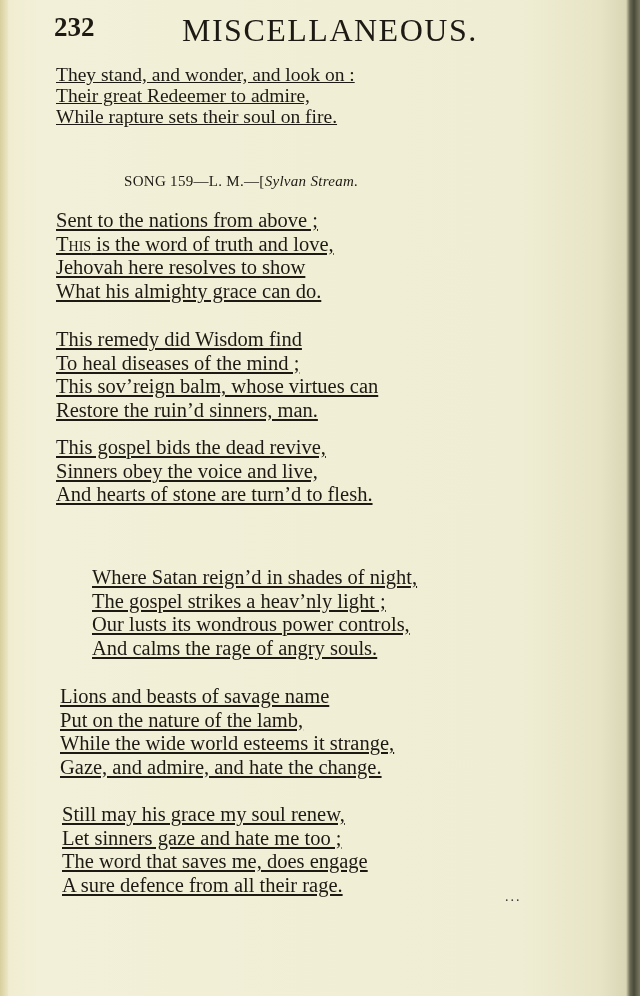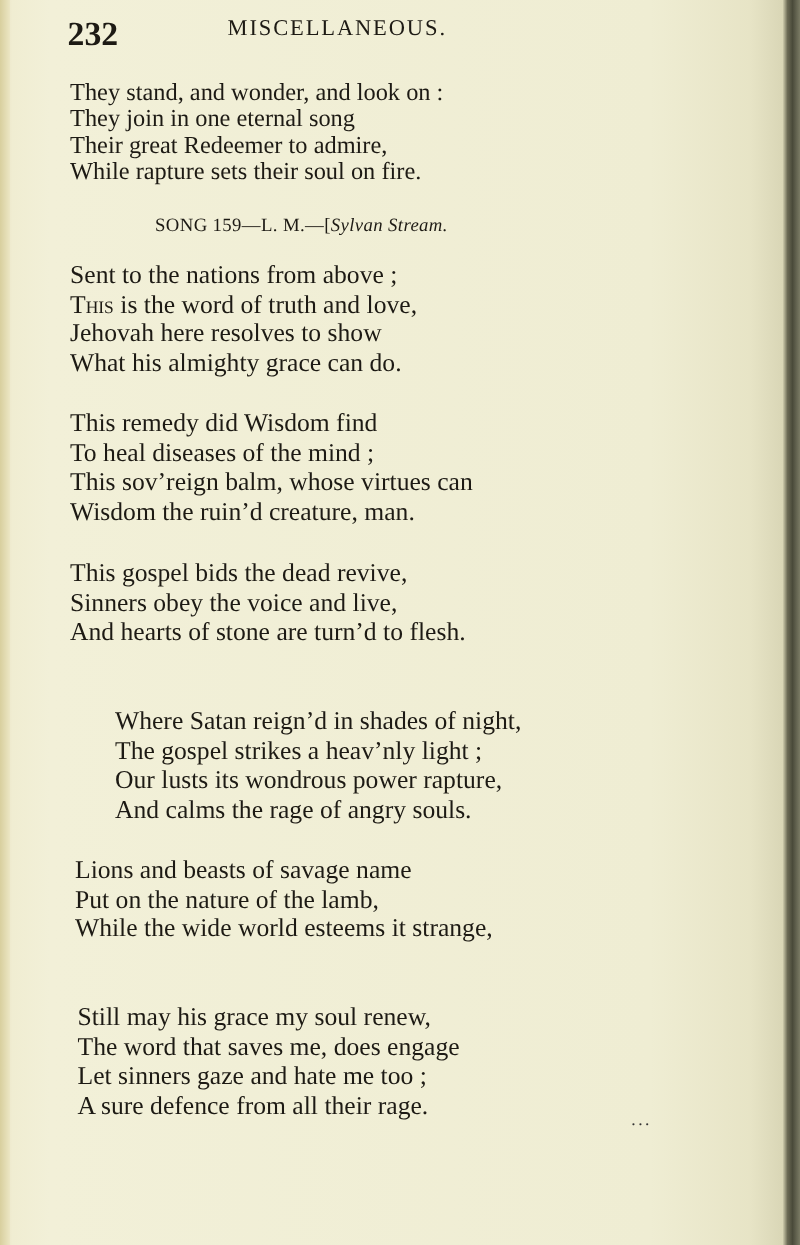--- a/index.html
+++ b/index.html
@@ -7,85 +7,85 @@
     width:640px; height:996px; overflow:hidden; position:relative;
     background: linear-gradient(90deg, #e6dfbf 0px, #f0edd2 10px, #f2f0d8 40px, #efedd3 520px, #e7e4c6 600px, #d9d6b6 626px, #6b6a55 630px, #4a4a3a 634px, #7a7a64 640px);
     font-family: "Liberation Serif", serif;
     color:#1d1a14;
   }
   .left-edge { position:absolute; left:0; top:0; width:8px; height:996px;
     background: linear-gradient(90deg, #d8cf9e, #ece6c4); }
   .page { position:absolute; left:0; top:0; width:628px; height:876px; }
   .header { position:absolute; top:10px; left:54px; width:420px; height:40px; }
   .page-number { position:absolute; left:0; top:2px; font-size:27px; font-weight:bold; letter-spacing:0px; }
-  .running-head { position:absolute; left:128px; top:2px; font-size:18px; letter-spacing:1.5px; }
+  .running-head { position:absolute; left:128px; top:2px; font-size:32px; letter-spacing:1.5px; }
   .stanza { position:absolute; left:56px; font-size:20.5px; line-height:23.5px; white-space:nowrap; }
-  .stanza .line { display:block; }
+  .stanza .line { display:block;text-decoration:underline; }
   .song-title { position:absolute; top:173px; left:124px; font-size:15px; letter-spacing:0.3px; white-space:nowrap; }
   .song-title .tune { font-style:italic; }
   .sc { font-variant: small-caps; }
   .trailing-dots { position:absolute; left:505px; top:889px; font-size:14px; letter-spacing:2px; color:#333; }
 </style>
 </head>
 <body>
 
 <div class="left-edge"></div>
 
 <div class="page">
 
   <div class="header">
     <span class="page-number">232</span>
     <span class="running-head">MISCELLANEOUS.</span>
   </div>
 
   <div class="stanza" style="top:64px; font-size:19.5px; line-height:21px;">
     <span class="line">They stand, and wonder, and look on :</span>
-    <span class="line">They join in one eternal song</span>
     <span class="line">Their great Redeemer to admire,</span>
     <span class="line">While rapture sets their soul on fire.</span>
   </div>
 
   <div class="song-title">
     <span>SONG 159—L. M.—[</span><span class="tune">Sylvan Stream.</span>
   </div>
 
   <div class="stanza" style="top:209px;">
     <span class="line">Sent to the nations from above ;</span>
     <span class="line"><span class="sc">This</span><span> is the word of  truth and love,</span></span>
     <span class="line">Jehovah here resolves to show</span>
     <span class="line">What his almighty grace can do.</span>
   </div>
 
   <div class="stanza" style="top:328px;">
     <span class="line">This remedy did Wisdom find</span>
     <span class="line">To heal diseases of  the mind ;</span>
     <span class="line">This sov’reign  balm, whose virtues can</span>
-    <span class="line">Wisdom the ruin’d creature, man.</span>
+    <span class="line">Restore the ruin’d sinners, man.</span>
   </div>
 
-  <div class="stanza" style="top:448px;">
+  <div class="stanza" style="top:436px;">
     <span class="line">This gospel bids the dead revive,</span>
     <span class="line">Sinners obey the voice and live,</span>
     <span class="line">And hearts of  stone are turn’d to flesh.</span>
   </div>
 
   <div class="stanza" style="top:566px; left:60px;margin-left:32px;">
     <span class="line">Where Satan reign’d in shades of  night,</span>
     <span class="line">The gospel strikes a heav’nly light ;</span>
-    <span class="line">Our lusts its wondrous power rapture,</span>
+    <span class="line">Our lusts its wondrous power controls,</span>
     <span class="line">And calms the rage of  angry souls.</span>
   </div>
 
   <div class="stanza" style="top:685px; left:60px;">
     <span class="line">Lions and beasts of  savage name</span>
     <span class="line">Put on the nature of  the lamb,</span>
     <span class="line">While the wide world esteems it strange,</span>
+    <span class="line">Gaze, and admire, and hate the change.</span>
   </div>
 
   <div class="stanza" style="top:803px; left:62px;">
     <span class="line">Still may his grace my soul renew,</span>
+    <span class="line">Let sinners gaze and hate me too ;</span>
     <span class="line">The word that saves me, does engage</span>
-    <span class="line">Let sinners gaze and hate me too ;</span>
     <span class="line">A sure defence from all their rage.</span>
   </div>
 
   <span class="trailing-dots">...</span>
 </div>
 
 </body></html>

